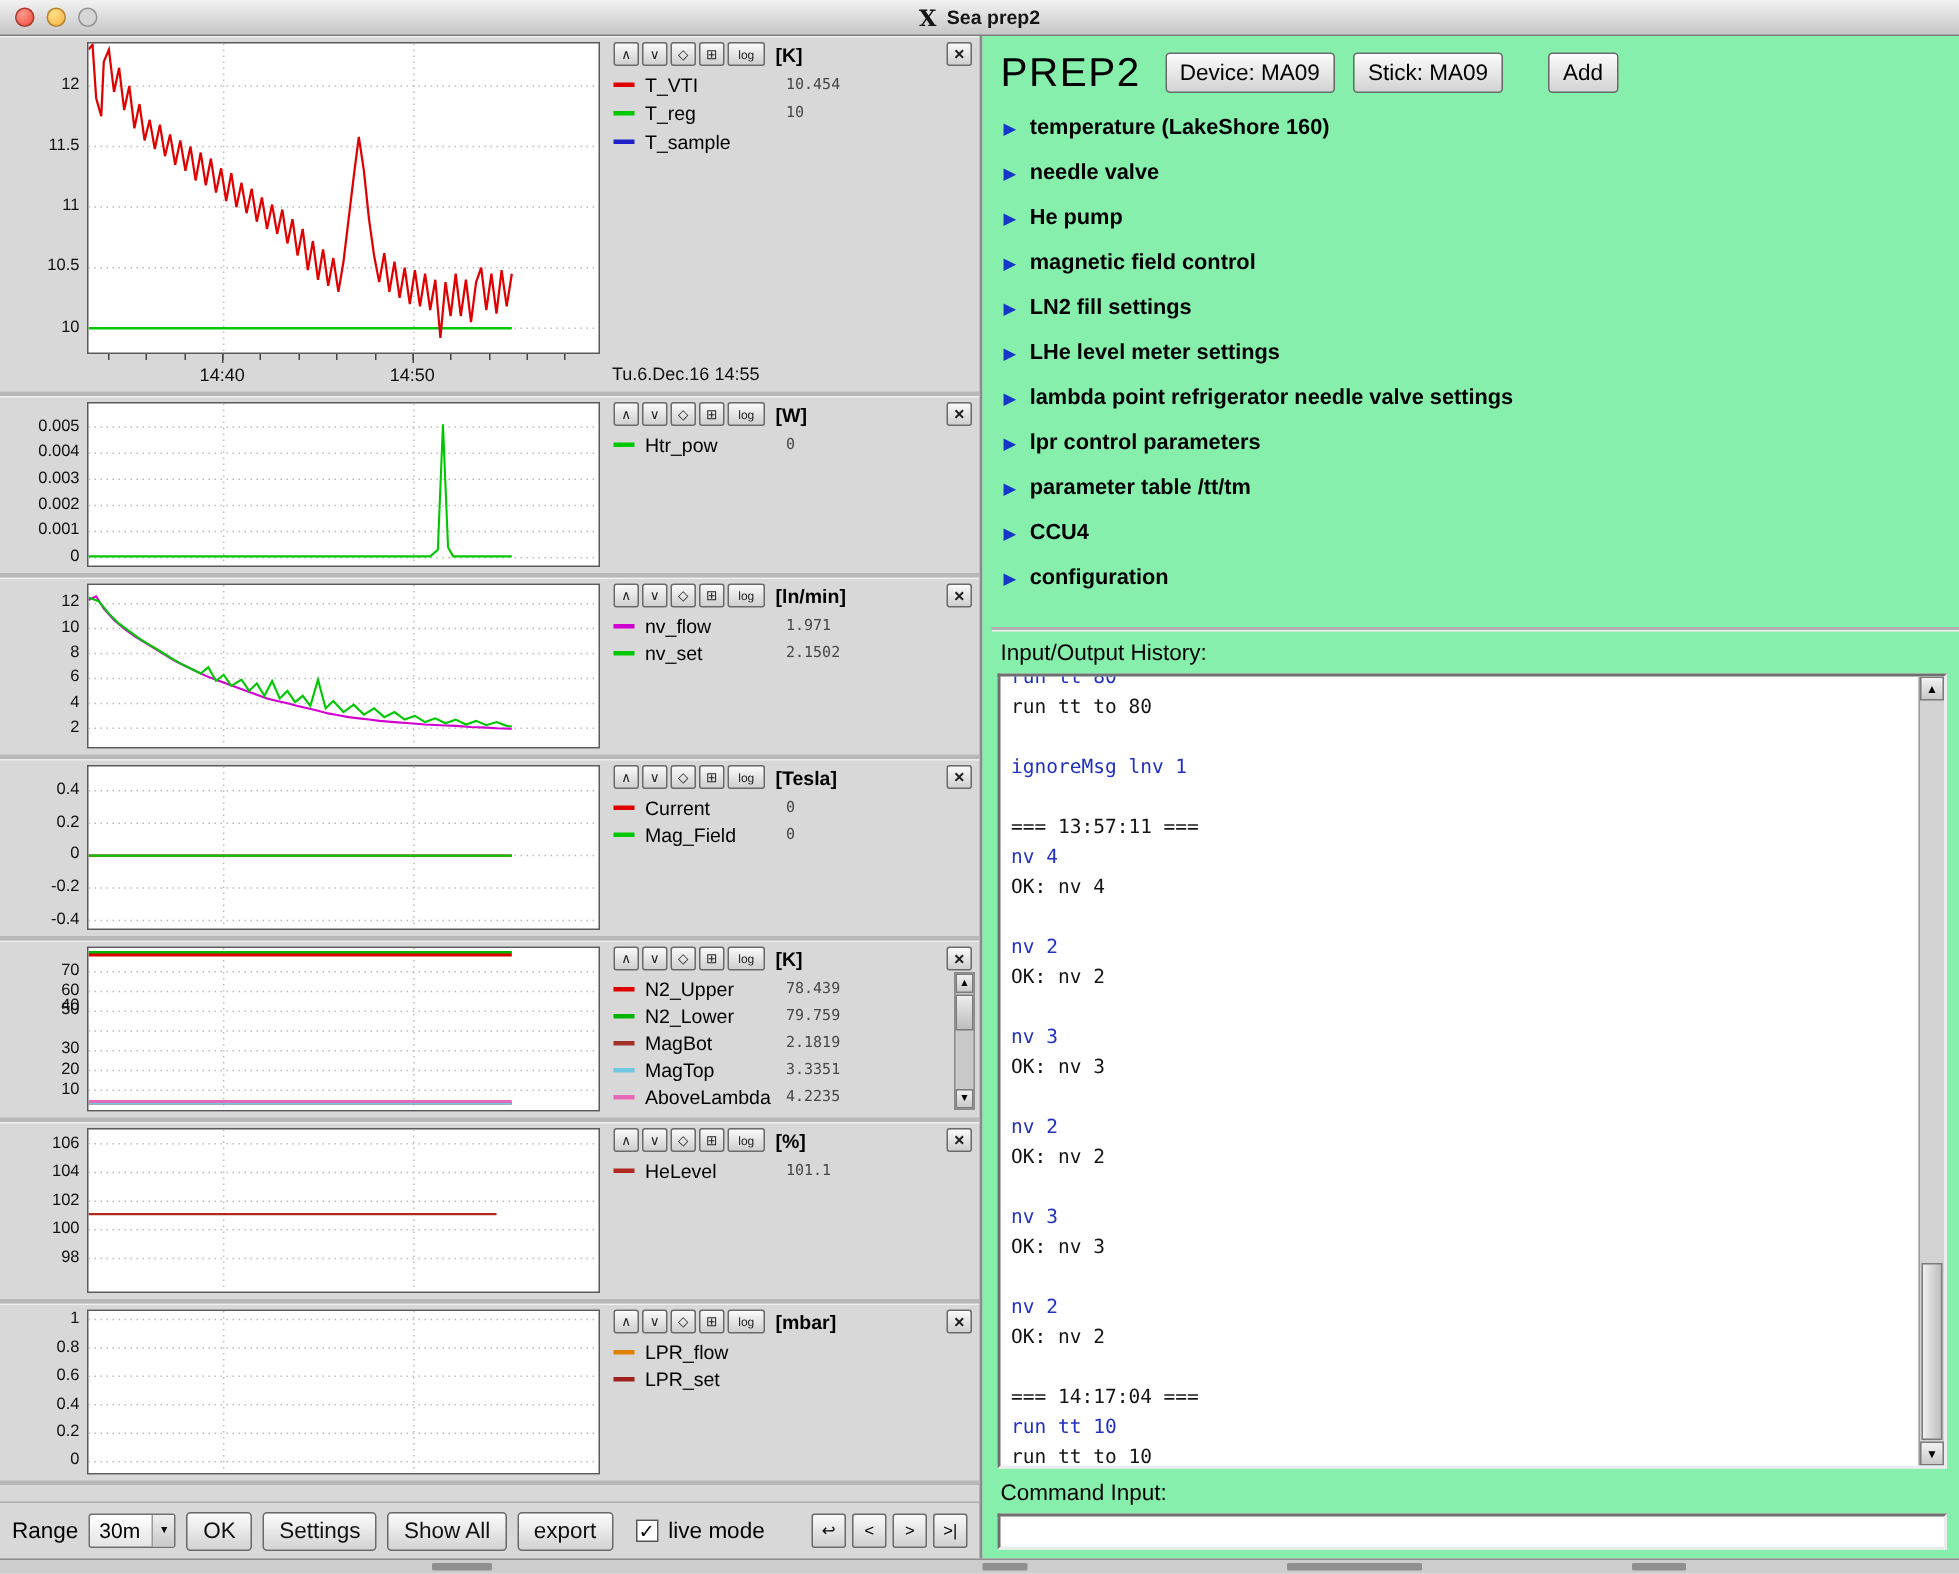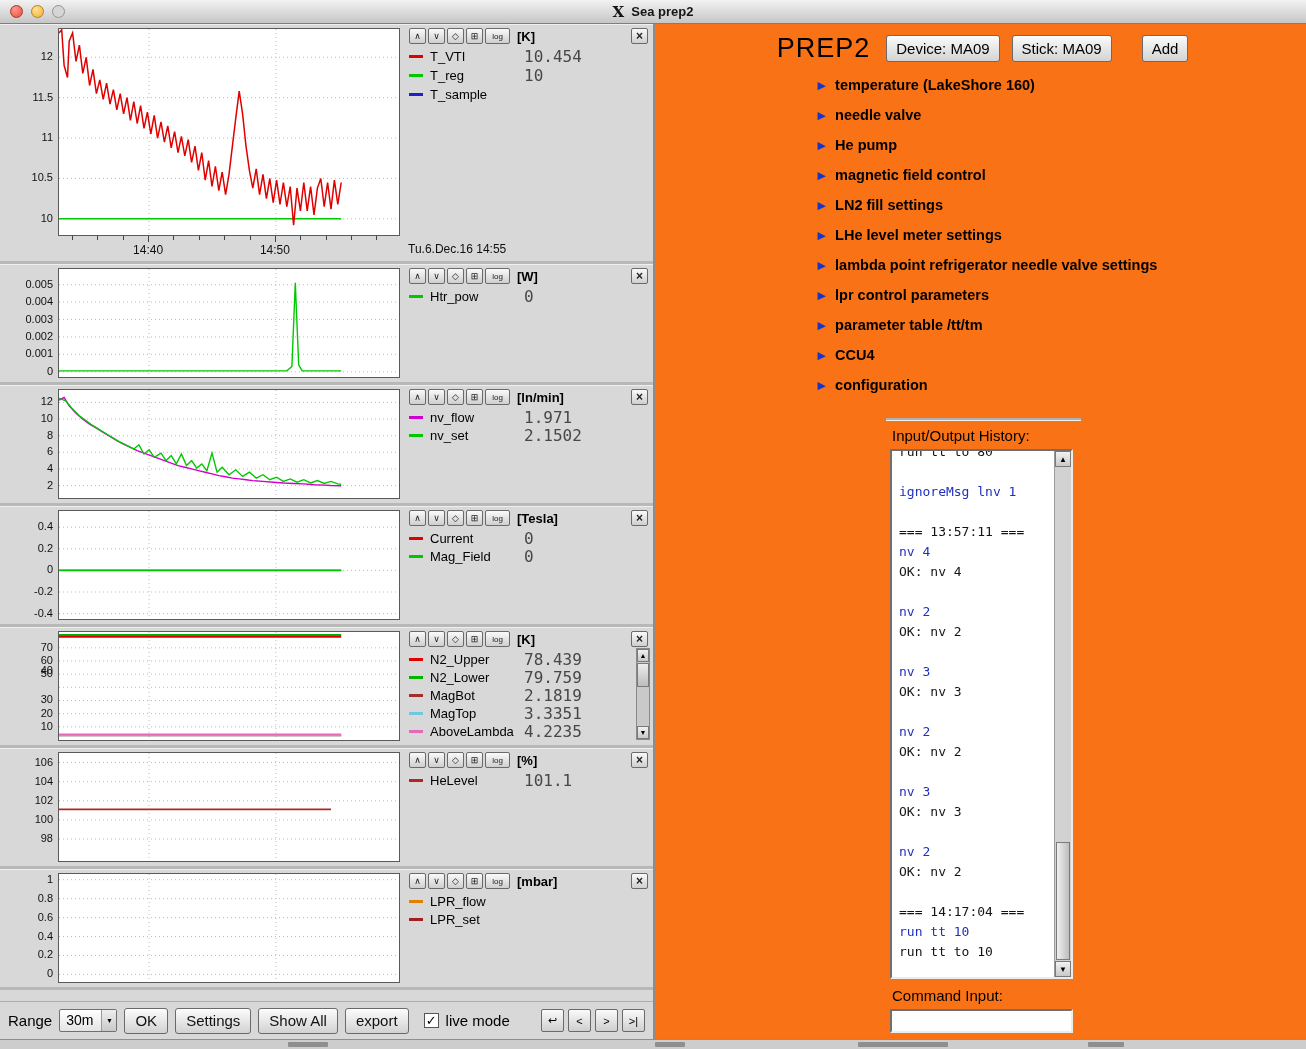--- a/index.html
+++ b/index.html
@@ -20,21 +20,21 @@
   .tl.yellow { background:radial-gradient(circle at 35% 30%,#ffe18b,#f5ae3b); border:1px solid #b3832b; }
   .tl.gray { background:#d6d6d6; border:1px solid #939393; }
   .wtitle { position:absolute; left:50%; transform:translateX(-50%); display:flex; align-items:center; gap:7px;
     font-size:13px; font-weight:bold; color:#151515; }
   .x11mark { font-family:"DejaVu Serif", serif; font-weight:bold; font-size:15px; }
 
   
   .main { flex:1; min-height:0; display:flex; }
   .left-pane { width:655px; flex:none; display:flex; flex-direction:column; border-right:2px solid #8c8c8c; background:#d8d8d8; }
   #charts { flex:1; min-height:0; overflow:hidden; }
-  .right-pane { flex:1; min-width:0; display:flex; flex-direction:column; background:#f97316; padding-left:6px;align-items:center; }
+  .right-pane { flex:1; min-width:0; display:flex; flex-direction:column; background:#86efac; padding-left:6px; }
 
   
   .panel { height:121px; display:flex; background:#d8d8d8; border-bottom:3px solid; border-color:#b8b8b8; box-shadow:0 1px 0 #efefef inset; }
   .panel.tall { height:240px; }
   .yaxis { width:58px; flex:none; position:relative; font-size:11px; color:#101010; }
   .ytick { position:absolute; right:5px; }
   .plotwrap { width:344px; flex:none; padding-top:4px; position:relative; }
   .plot { width:342px; border:1px solid #5a5a5a; background:#ffffff; position:relative; }
   .plot svg { display:block; width:100%; height:100%; }
   .xaxisrow { height:22px; position:relative; font-size:12px; color:#101010; }
@@ -45,21 +45,21 @@
   .pbtn { width:17px; height:16px; padding:0; font-size:9px; line-height:13px; color:#222;
     border:1px solid #6a6a6a; border-radius:2px; background:linear-gradient(#fafafa,#cfcfcf); }
   .pbtn.wide { width:25px; font-size:8px; }
   .pbtn.close { position:absolute; right:5px; top:4px; font-size:12px; font-weight:bold; }
   .unit { font-weight:bold; font-size:13px; margin-left:5px; white-space:nowrap; }
   .entries { margin-top:2px; }
   .entry { display:flex; align-items:center; height:19px; font-size:13px; color:#000; }
   .panel:not(.tall) .entry { height:18px; }
   .dash { width:14px; height:3px; margin-right:7px; flex:none; }
   .sname { width:94px; flex:none; white-space:nowrap; }
-  .sval { font-family:"DejaVu Sans Mono", monospace; font-size:16px; color:#474747; white-space:nowrap; }
+  .sval { font-family:"DejaVu Sans Mono", monospace; font-size:10px; color:#474747; white-space:nowrap; }
   .tstamp { position:absolute; left:6px; bottom:5px; font-size:12px; color:#101010; }
   .lscroll { position:absolute; right:3px; top:21px; bottom:5px; width:14px; border:1px solid #8a8a8a;
     background:#c9c9c9; display:flex; flex-direction:column; }
   .sb-btn { height:13px; flex:none; font-size:7px; text-align:center; line-height:12px;
     background:linear-gradient(#f0f0f0,#c9c9c9); border:1px solid #7a7a7a; }
   .sb-tr { flex:1; position:relative; }
   .sb-th { position:absolute; left:0; right:0; top:1px; height:24px; background:linear-gradient(#ececec,#bdbdbd); border:1px solid #7a7a7a; }
 
   
   .range-bar { height:38px; flex:none; display:flex; align-items:center; gap:7px; padding:0 8px; border-top:1px solid #adadad; }
@@ -581,20 +581,21 @@
           <div class="prep-item">
             <span class="tri">▶</span>
             <span class="prep-label">configuration</span>
           </div>
         </div>
 
       <div class="io-section">
         <div class="io-label">Input/Output History:</div>
         <div class="history-box">
           <div class="history-content" id="history-content">
+              <div class="hline cmd">run tt 80</div>
               <div class="hline resp">run tt to 80</div>
               <div class="hline blank">&nbsp;</div>
               <div class="hline cmd">ignoreMsg lnv 1</div>
               <div class="hline blank">&nbsp;</div>
               <div class="hline resp">=== 13:57:11 ===</div>
               <div class="hline cmd">nv 4</div>
               <div class="hline resp">OK: nv 4</div>
               <div class="hline blank">&nbsp;</div>
               <div class="hline cmd">nv 2</div>
               <div class="hline resp">OK: nv 2</div>

